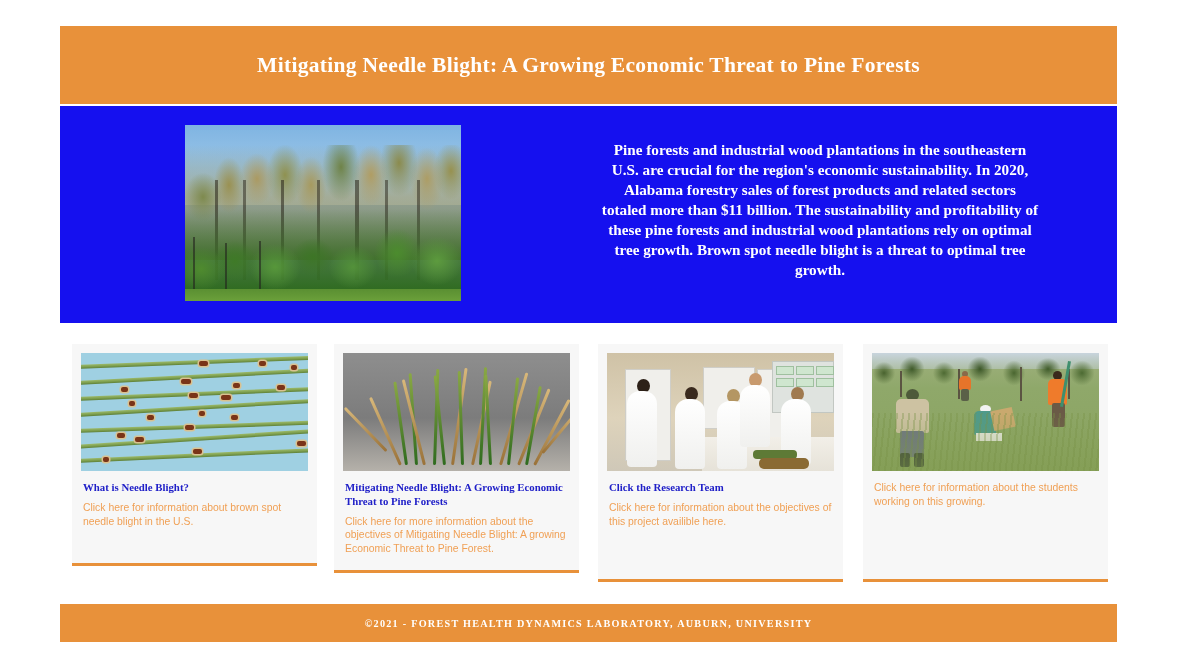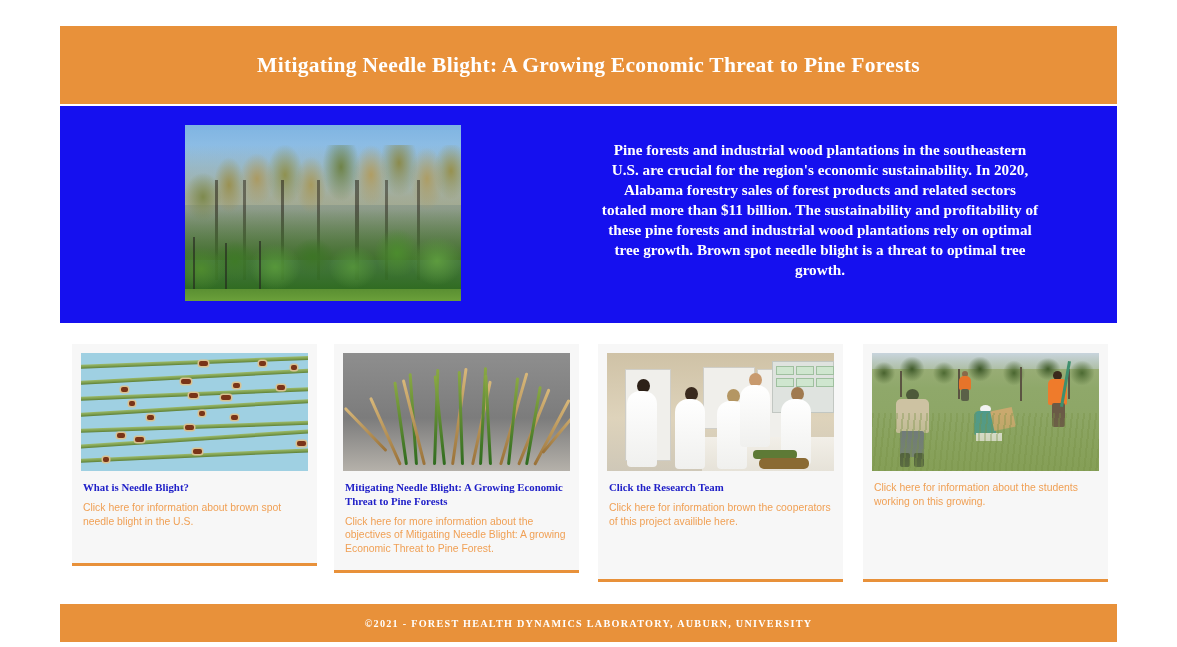--- a/index.html
+++ b/index.html
@@ -395,21 +395,21 @@
         <div class="coat" style="left:110px; top:48px; height:68px;"></div>
         <div class="head" style="left:142px; top:20px; background:#c89a6e;"></div>
         <div class="coat" style="left:133px; top:32px; height:62px;"></div>
         <div class="head" style="left:184px; top:34px; background:#a07a4f;"></div>
         <div class="coat" style="left:174px; top:46px; height:66px;"></div>
         <div style="position:absolute; left:146px; bottom:12px; width:44px; height:9px; background:#5e7a36; border-radius:4px;"></div>
         <div style="position:absolute; left:152px; bottom:2px; width:50px; height:11px; background:#8a6a33; border-radius:5px;"></div>
       </div>
       <div class="card-body">
         <div class="card-title">Click the Research Team</div>
-        <div class="card-text">Click here for information brown the cooperators of this project availible here.</div>
+        <div class="card-text">Click here for information about the objectives of this project availible here.</div>
       </div>
     </div>
 
     <div class="card" style="left:803px; width:245px; height:238px;">
       <div class="card-photo photo-field">
         <div class="field-sky"></div>
         <div class="field-trees"></div>
         <div class="field-trunk" style="left:28px;  top:18px; height:26px;"></div>
         <div class="field-trunk" style="left:86px;  top:16px; height:30px;"></div>
         <div class="field-trunk" style="left:148px; top:14px; height:34px;"></div>

